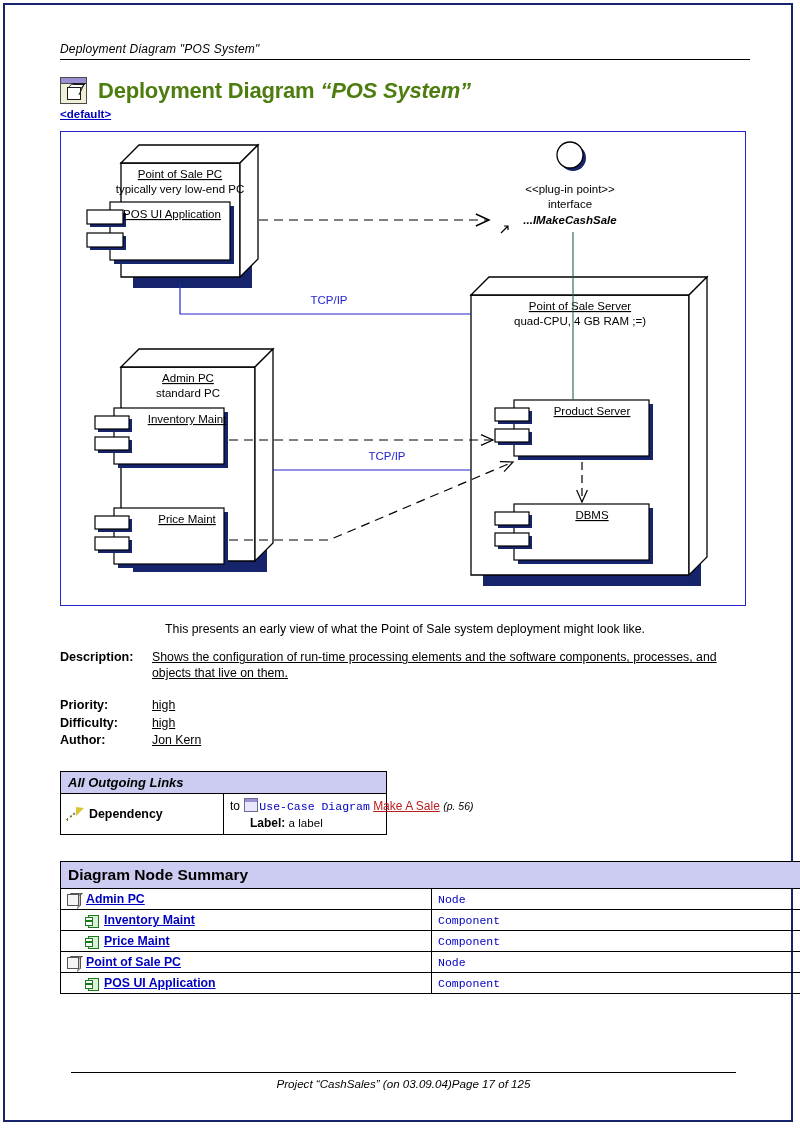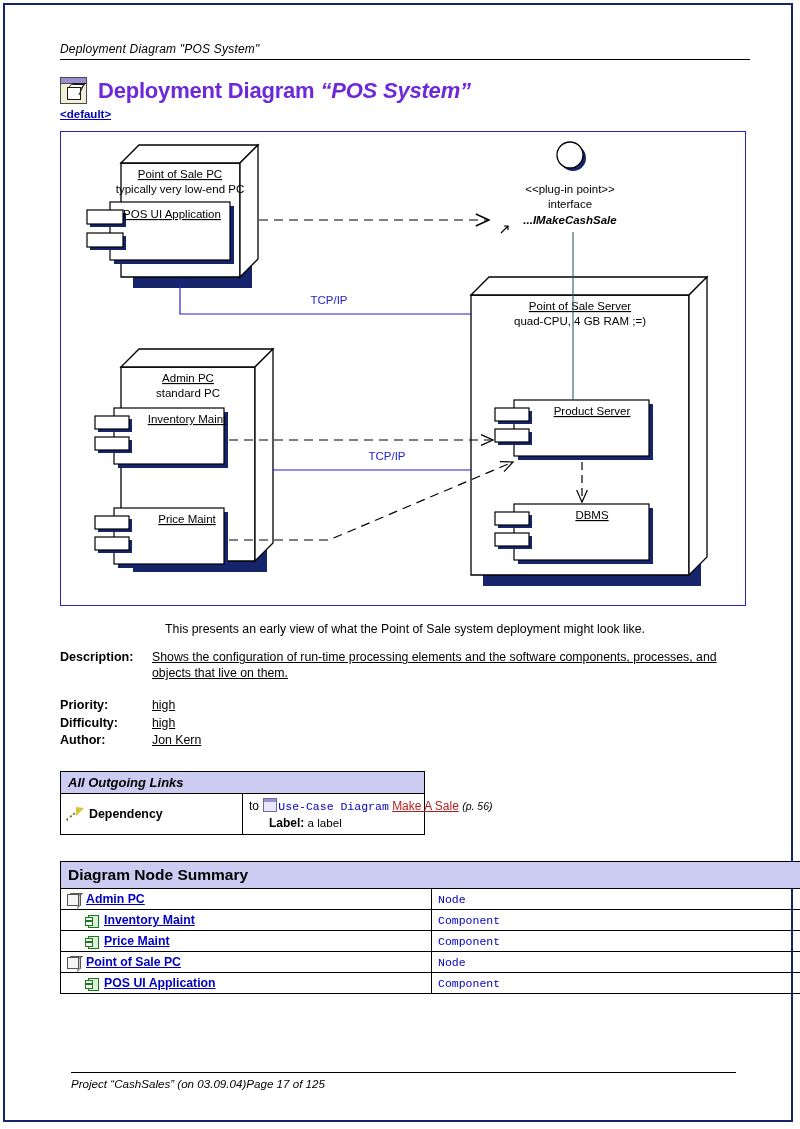--- a/index.html
+++ b/index.html
@@ -69,21 +69,21 @@
   }
   .diag-icon .cube-top{
     position:absolute;left:6px;top:5px;width:12px;height:5px;
     border:1px solid #1a1a1a;border-bottom:none;background:#fff;
     transform:skewX(-40deg);transform-origin:bottom left;
   }
   h1.page-title{
     margin:0;
     font-size:22px;
     font-weight:bold;
-    color:#6d28d9;
+    color:#4d7c0f;
     letter-spacing:-.2px;
     white-space:nowrap;
   }
   h1.page-title .quoted{font-style:italic;}
   .default-link{
     display:inline-block;
     margin-top:4px;
     font-size:11.5px;
     font-weight:bold;
     color:#0000c0;
@@ -120,21 +120,21 @@
     width:92px;flex:none;
     font-weight:bold;
     font-size:12.6px;
   }
   .meta-val{flex:1;line-height:1.28;text-decoration:underline;}
 
   
   .links-table{
     margin-top:22px;
     border-collapse:collapse;
-    width:365px;
+    width:327px;
     border:1px solid #000;
     table-layout:fixed;
   }
   .links-table th{
     background:#ccccf2;
     border:1px solid #000;
     text-align:left;
     font-style:italic;
     font-weight:bold;
     font-size:13px;
@@ -265,21 +265,21 @@
     border:1px solid #1a7a1a;background:#fff;
   }
 
   
   .footer{
     position:absolute;
     left:66px;right:55px;bottom:30px;
     border-top:1px solid #000;
     padding-top:4px;
     display:flex;
-    justify-content:flex-start;
+    justify-content:center;
     font-style:italic;
     font-size:11.6px;
     color:#000;
     white-space:nowrap;
   }
 </style>
 </head>
 <body>
 
 <div class="page">

